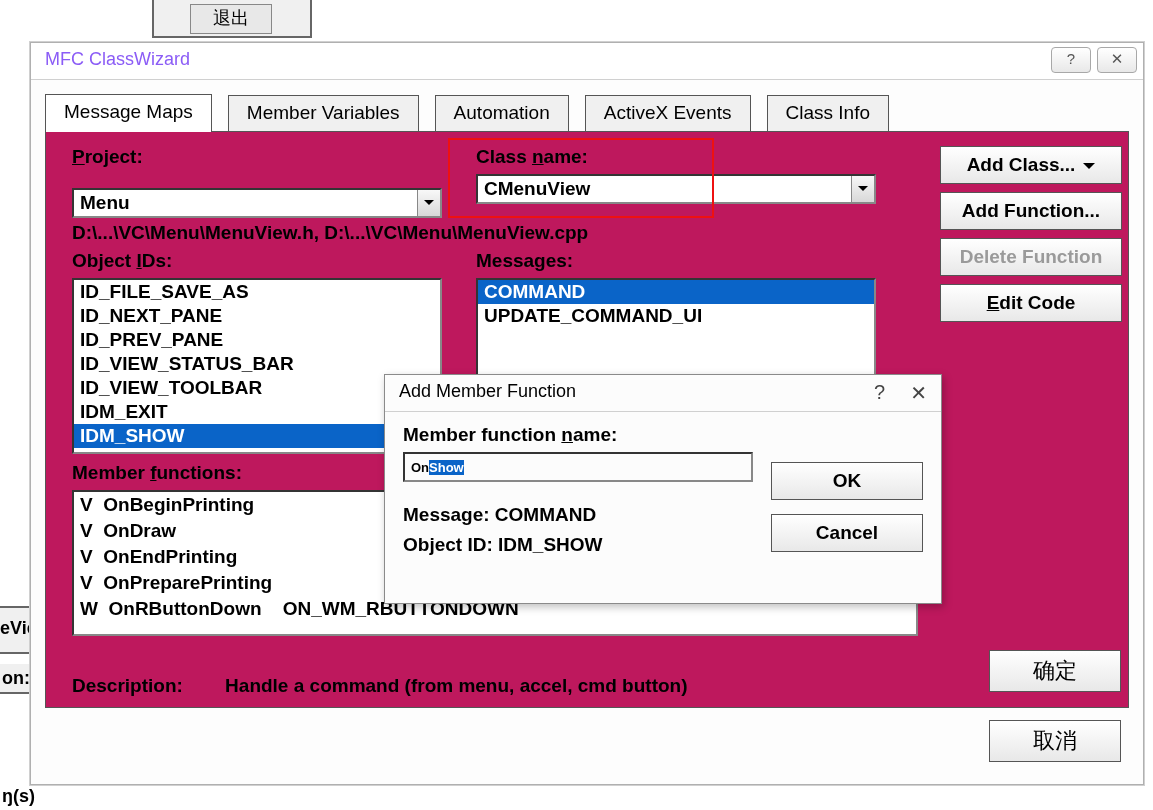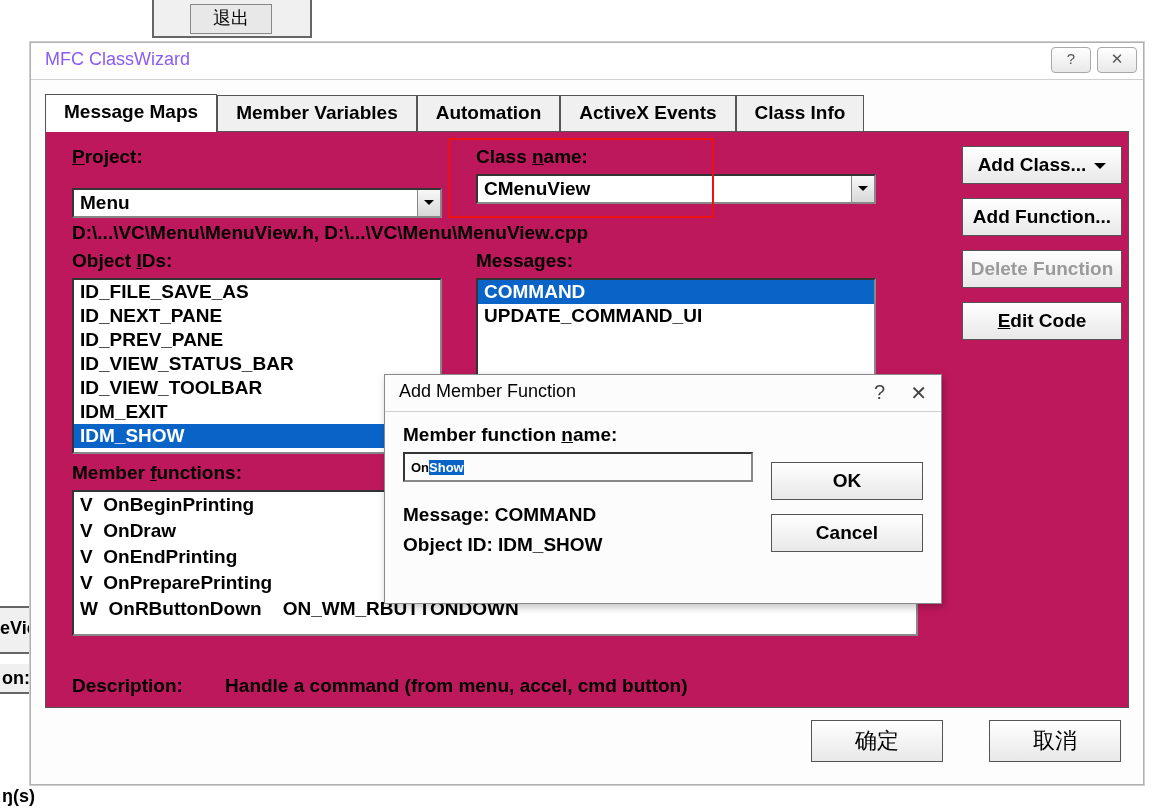--- a/index.html
+++ b/index.html
@@ -67,22 +67,22 @@
     color: #555;
   }
   
   .client {
     position: absolute;
     left: 14px; right: 14px; top: 50px; bottom: 14px;
   }
   
   .tabs {
     display: flex;
-    gap: 0;
-    font-weight: bold;
+    gap: 16px;
+    font-weight: normal;
     font-size: 19px;
     text-align: center;
   }
   .tab {
     padding: 6px 18px 8px 18px;
     border: 1px solid #555;
     border-bottom: none;
     background: #f0f0f0;
     position: relative;
     top: 2px;
@@ -157,22 +157,22 @@
     white-space: nowrap;
   }
   .listbox .item.sel {
     background: #0a64c8;
     color: #fff;
   }
   
   .side-btns {
     position: absolute;
     right: 0; top: 0;
-    width: 160px;
-    display: flex; flex-direction: column; gap: 14px;
+    width: 182px;
+    display: flex; flex-direction: column; gap: 8px;
   }
   .btn {
     height: 36px;
     border: 1px solid #555;
     background: linear-gradient(#fff,#e8e8e8);
     font-weight: bold;
     font-size: 19px;
     display: flex; align-items: center; justify-content: center;
     position: relative;
   }
@@ -197,21 +197,21 @@
   }
   .desc {
     font-weight: bold;
     font-size: 19px;
     margin-top: 12px;
   }
   
   .dlg-bottom {
     position: absolute;
     right: 8px; bottom: 8px;
-    display: flex; gap: 46px;
+    display: flex; gap: 28px; flex-direction: column;
   }
   .dlg-bottom .btn { width: 130px; height: 40px; font-weight: normal; font-size: 22px; }
 
   
   .modal {
     position: absolute;
     left: 384px; top: 374px;
     width: 556px; height: 228px;
     background: #fcfcfc;
     border: 1px solid #8a8a8a;

